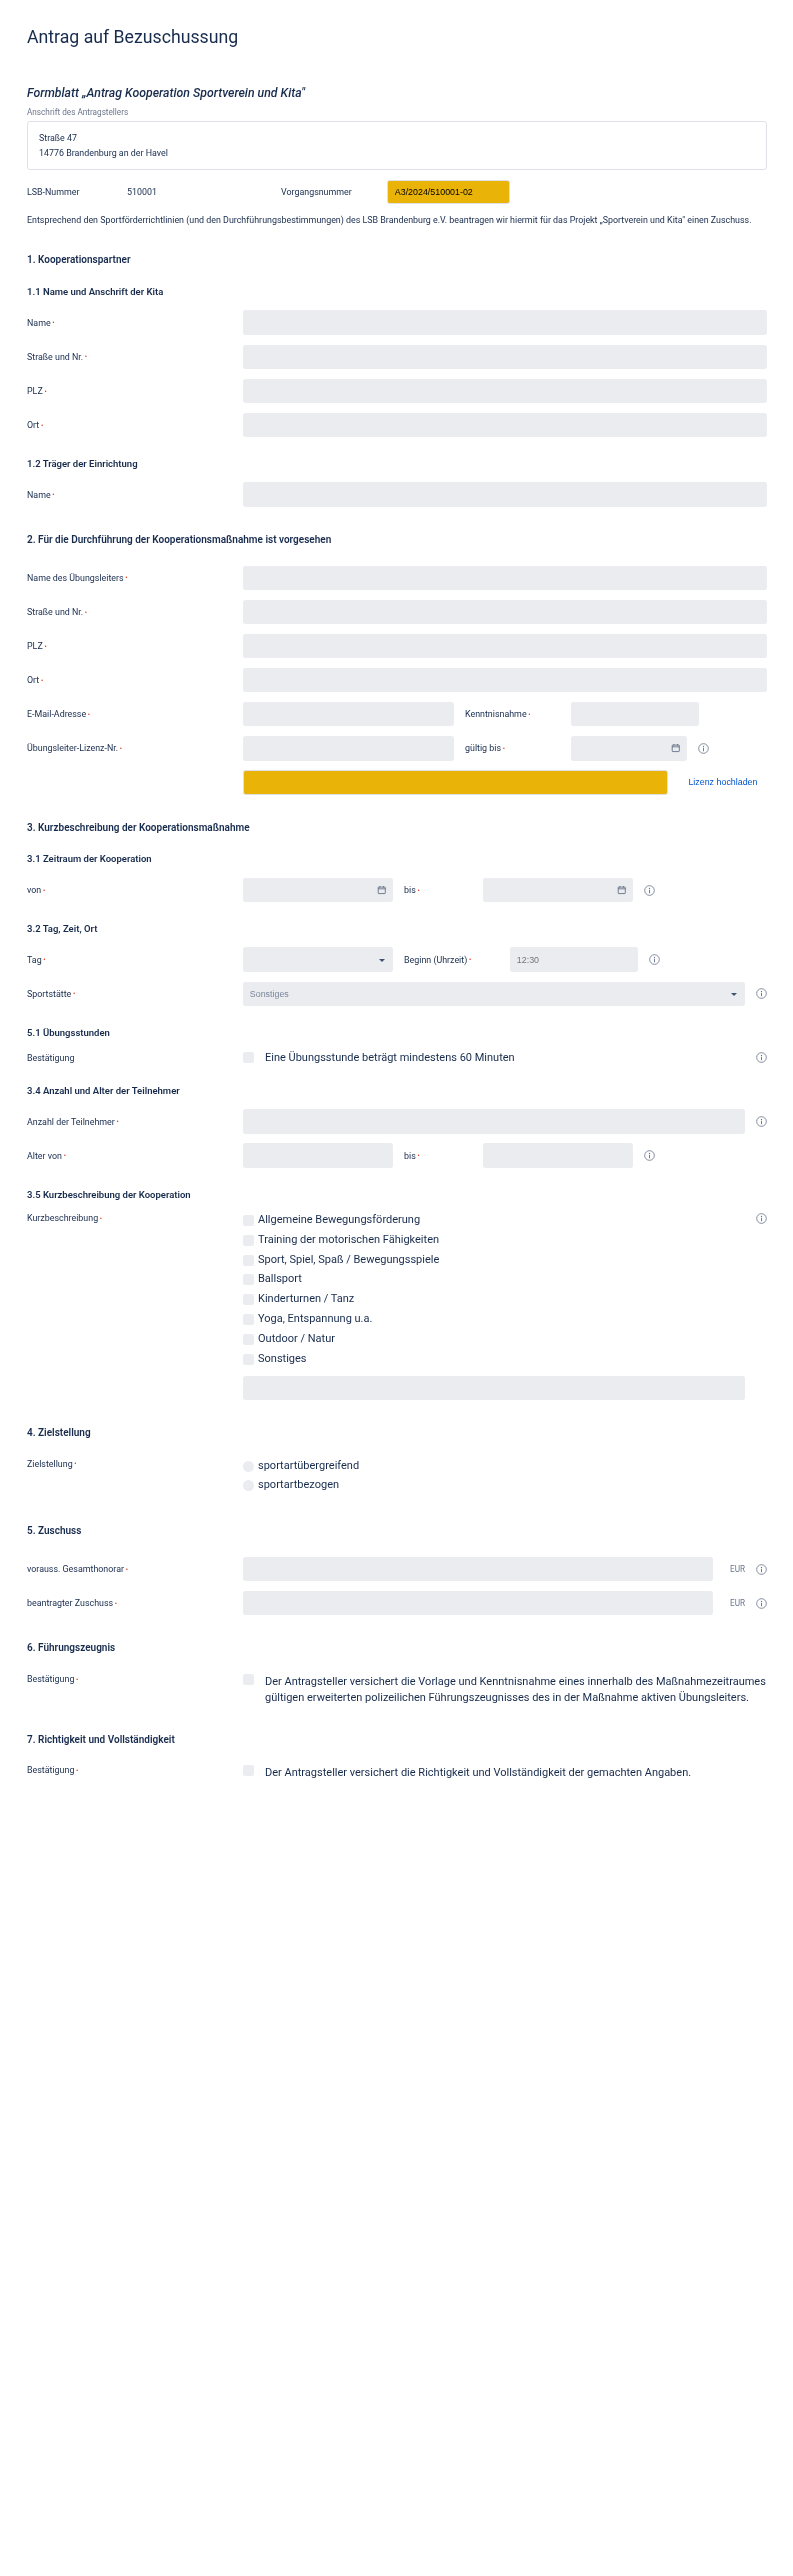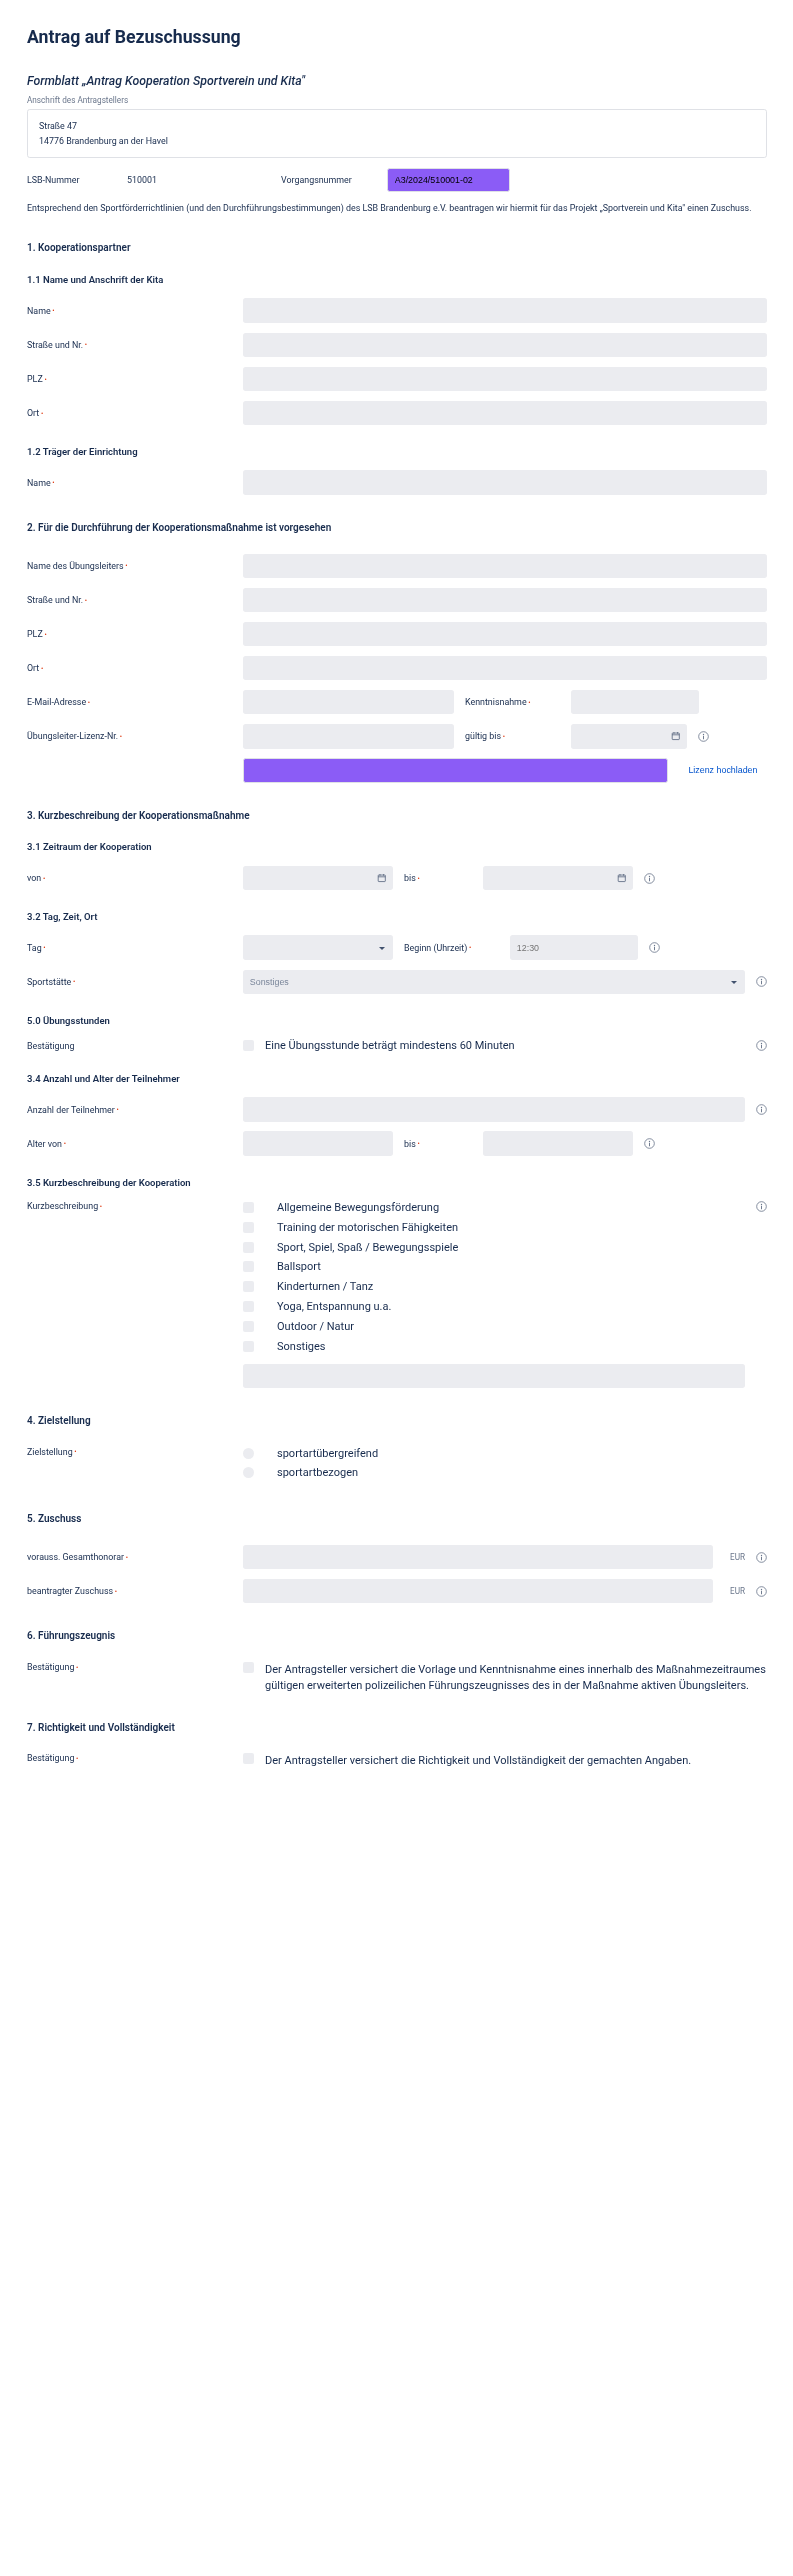--- a/index.html
+++ b/index.html
@@ -1,39 +1,39 @@
 <!DOCTYPE html>
 <html style="font-size:11px"><head>
 <meta charset="utf-8">
 <style>
 * { box-sizing: border-box; margin: 0; padding: 0; }
 body { font-family: -apple-system, BlinkMacSystemFont, "Segoe UI", Roboto, sans-serif; color: #172B4D; background: #fff; padding: 27px; width: 794px; }
-h1 { font-size: 17.7px; font-weight: 700; margin-bottom: 27px; }
+h1 { font-size: 17.7px; font-weight: 400; margin-bottom: 39px; }
 h2 { font-size: 12.3px; font-weight: 500; margin-bottom: 6.8px; margin-top: 13.6px; font-style: italic; }
 h3 { font-size: 10px; font-weight: 600; margin-top: 27px; margin-bottom: 20.5px; }
 h4 { font-size: 9.5px; font-weight: 600; margin-top: 20.5px; margin-bottom: 13.6px; }
 .small-label { font-size: 8.2px; color: #6B778C; margin-bottom: 4.1px; }
 .addr-box { border: 0.7px solid #DFE1E6; border-radius: 2.7px; padding: 9.5px 11px; font-size: 8.9px; line-height: 1.6; margin-bottom: 9.5px; }
 .row { display: flex; align-items: center; margin-bottom: 9.5px; gap: 11px; }
 .row .lbl { width: 205px; font-size: 8.9px; flex-shrink: 0; }
 .row .lbl.narrow { width: 89px; }
 .row .lbl2 { font-size: 8.9px; flex-shrink: 0; }
 .req::after { content: " •"; color: #DE350B; font-size: 6.8px; vertical-align: middle; }
 .inp { background: #EBECF0; border: none; border-radius: 2.7px; height: 24.6px; padding: 0 6.8px; flex: 1; font-size: 8.9px; }
-.inp.white { background: #8b5cf6; border: 0.7px solid #DFE1E6; }
+.inp.white { background: #eab308; border: 0.7px solid #DFE1E6; }
 .inp-wrap { position: relative; flex: 1; display: flex; }
 .inp-wrap .inp { width: 100%; }
 .icon-cal { position: absolute; right: 6.8px; top: 50%; transform: translateY(-50%); width: 9.5px; height: 9.5px; pointer-events: none; }
 .icon-info { width: 11px; height: 11px; flex-shrink: 0; color: #6B778C; }
 .intro { font-size: 8.9px; line-height: 1.5; margin-top: 9.5px; margin-bottom: 6.8px; }
 .btn-link { background: none; border: none; color: #0052CC; font-size: 8.9px; cursor: pointer; padding: 6.8px 9.5px; }
 .sel { background: #EBECF0; border: none; border-radius: 2.7px; height: 24.6px; padding: 0 20.5px 0 6.8px; flex: 1; font-size: 8.9px; appearance: none; -webkit-appearance: none; position: relative; color: #7A869A; }
 .sel-wrap { position: relative; flex: 1; display: flex; }
 .sel-wrap::after { content: ""; position: absolute; right: 8.2px; top: 50%; transform: translateY(-30%); border-left: 3.4px solid transparent; border-right: 3.4px solid transparent; border-top: 3.4px solid #42526E; pointer-events: none; }
-.chk-row { display: flex; align-items: center; gap: 23px; margin-bottom: 6.8px; }
+.chk-row { display: flex; align-items: flex-end; gap: 4px; margin-bottom: 6.8px; }
 .chk { width: 11px; height: 11px; background: #EBECF0; border-radius: 2px; flex-shrink: 0; }
 .chk-label { font-size: 11px; }
 .radio { width: 11px; height: 11px; background: #EBECF0; border-radius: 50%; flex-shrink: 0; }
 .eur { font-size: 8.2px; color: #6B778C; margin-left: 5.5px; }
 .readonly-val { font-size: 8.9px; }
 .placeholder-text { color: #7A869A; }
 </style>
 </head>
 <body>
 
@@ -179,21 +179,21 @@
   <div class="sel-wrap">
       <select class="sel"><option>Sonstiges</option></select>
     </div>
   <svg class="icon-info" viewBox="0 0 16 16">
       <circle cx="8" cy="8" r="7" fill="none" stroke="#6B778C" stroke-width="1.2"></circle>
       <circle cx="8" cy="5" r="1" fill="#6B778C"></circle>
       <rect x="7.3" y="7" width="1.4" height="5" fill="#6B778C"></rect>
     </svg>
 </div>
 
-<h4>5.0 Übungsstunden</h4>
+<h4>5.1 Übungsstunden</h4>
 <div class="row">
   <span class="lbl">Bestätigung</span>
   <div class="chk"></div>
   <span class="chk-label" style="flex:1">Eine Übungsstunde beträgt mindestens 60 Minuten</span>
   <svg class="icon-info" viewBox="0 0 16 16">
       <circle cx="8" cy="8" r="7" fill="none" stroke="#6B778C" stroke-width="1.2"></circle>
       <circle cx="8" cy="5" r="1" fill="#6B778C"></circle>
       <rect x="7.3" y="7" width="1.4" height="5" fill="#6B778C"></rect>
     </svg>
 </div>

